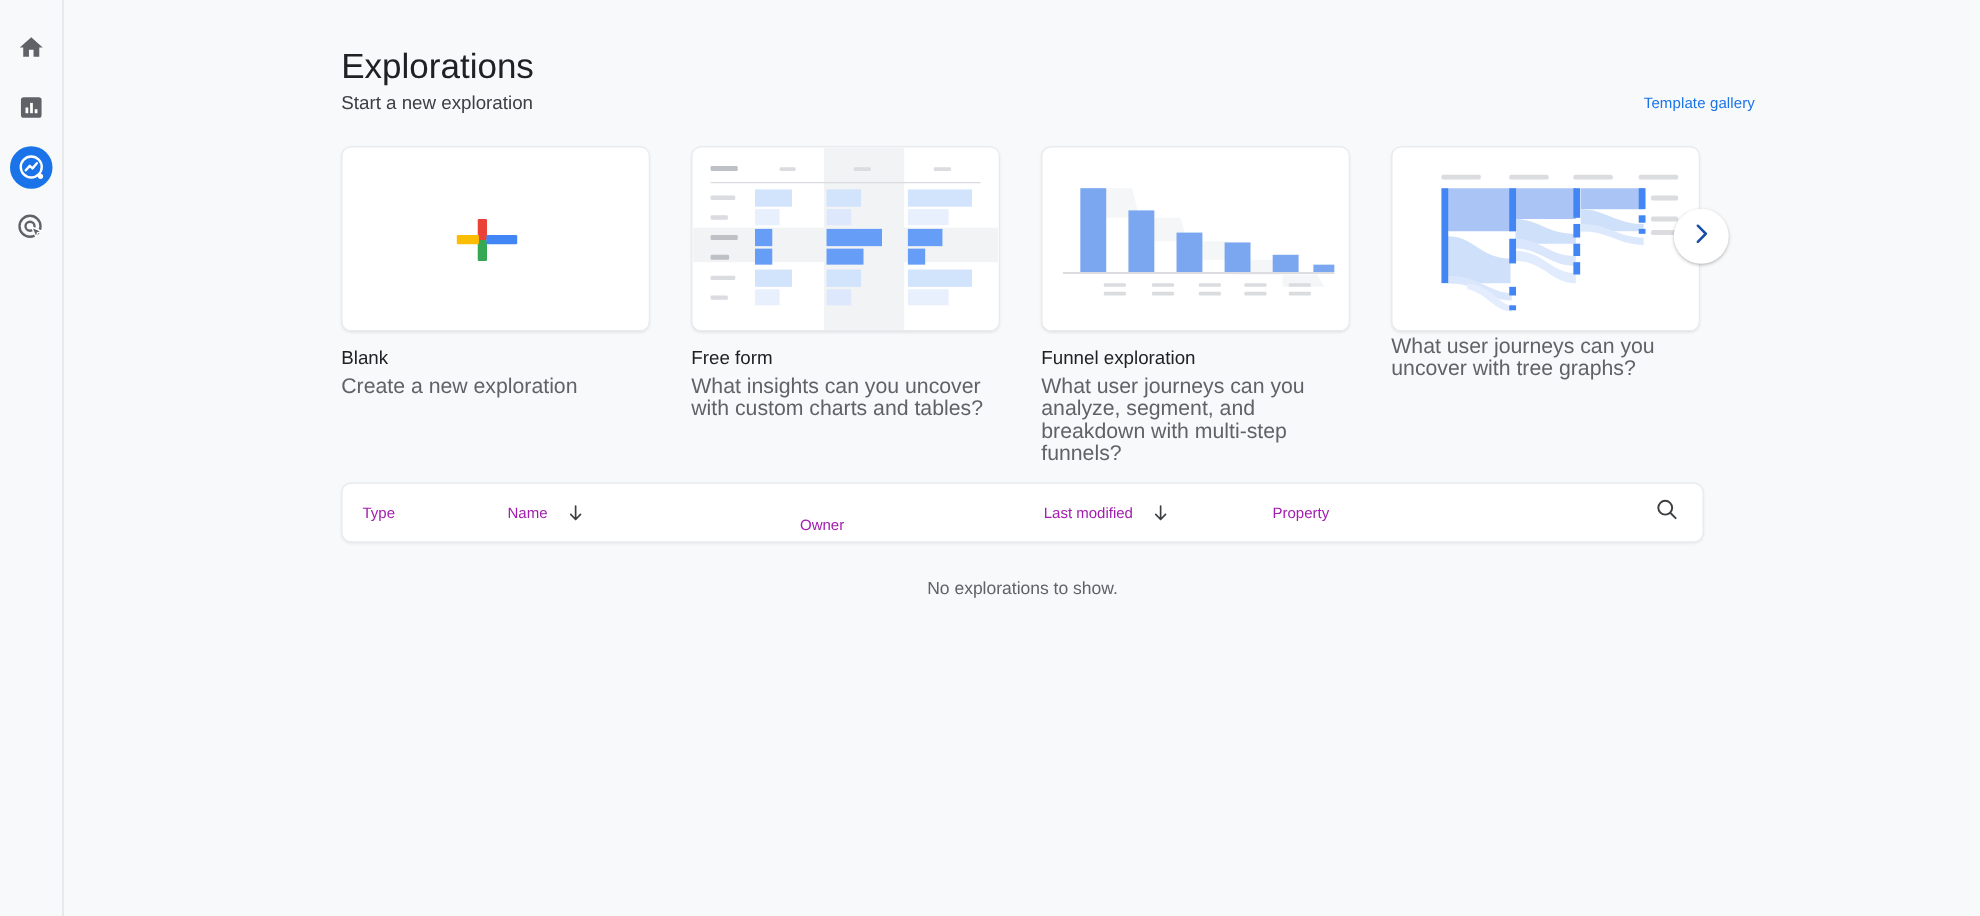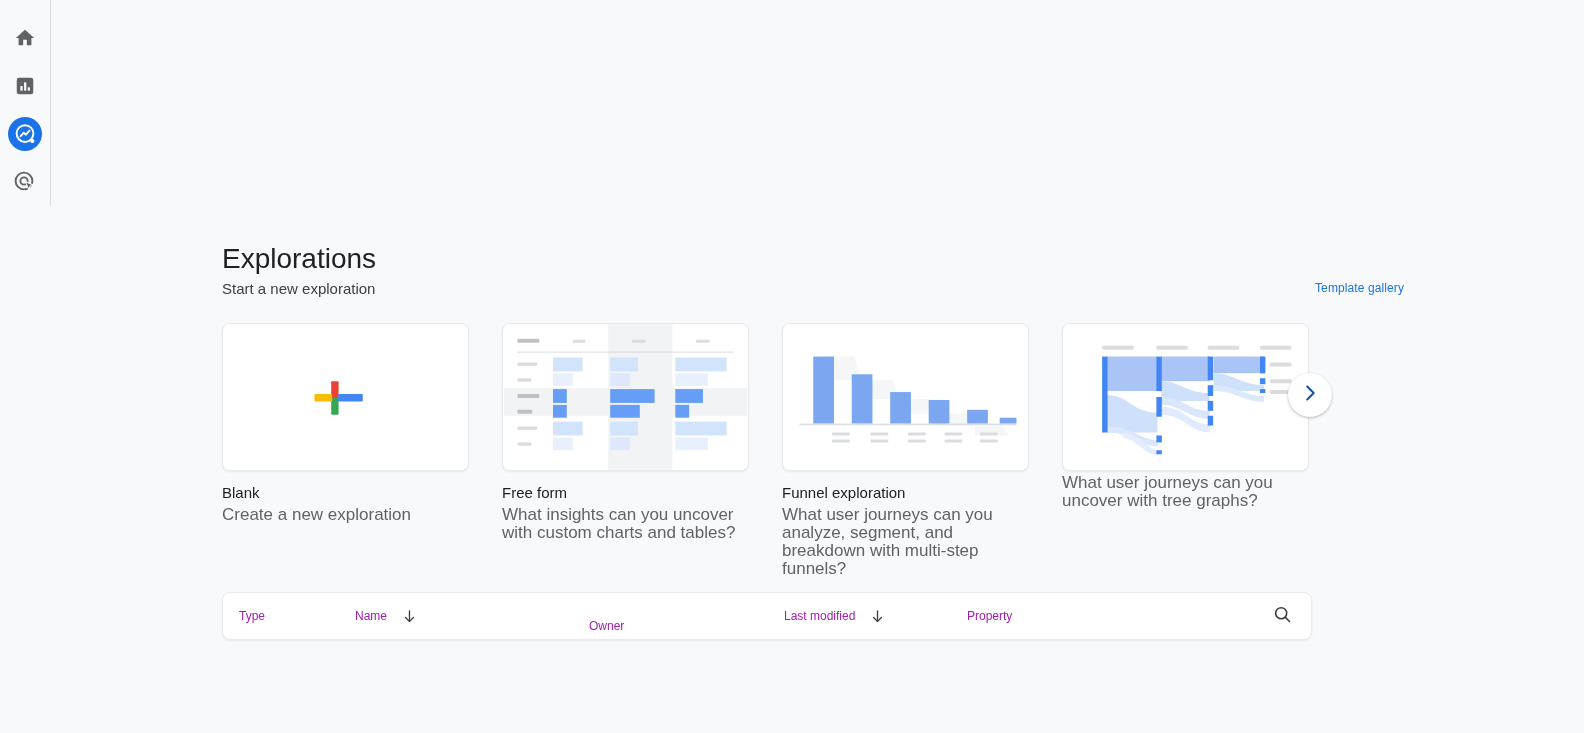--- a/index.html
+++ b/index.html
@@ -5,21 +5,21 @@
 <style>
   * { box-sizing: border-box; }
   html, body {
     margin: 0; padding: 0;
     width: 1584px; height: 733px;
     overflow: hidden;
     background: #f8f9fa;
     font-family: "Liberation Sans", sans-serif;
     -webkit-font-smoothing: antialiased;
   }
-  .app { position: relative; width: 1584px; height: 733px; display: flex; background: #f8f9fa; flex-direction: column; }
+  .app { position: relative; width: 1584px; height: 733px; display: flex; background: #f8f9fa; }
 
   
   .rail {
     width: 51px; height: 733px;
     background: #f8f9fa;
     border-right: 1px solid #dadce0;
     flex: 0 0 51px;
     display: flex; flex-direction: column; align-items: center;
     padding-top: 10px;
   }
@@ -415,15 +415,16 @@
             <svg width="21" height="21" viewBox="0 0 24 24">
               <circle cx="10.5" cy="10.5" r="6.3" fill="none" stroke="#3c4043" stroke-width="1.8"></circle>
               <path d="M15.3 15.3L20 20" stroke="#3c4043" stroke-width="1.8" stroke-linecap="round"></path>
             </svg>
           </span>
         </div>
 
       </div>
     </div>
 
+    <div class="empty-state">No explorations to show.</div>
 
   </main>
 </div>
 
 </body></html>

